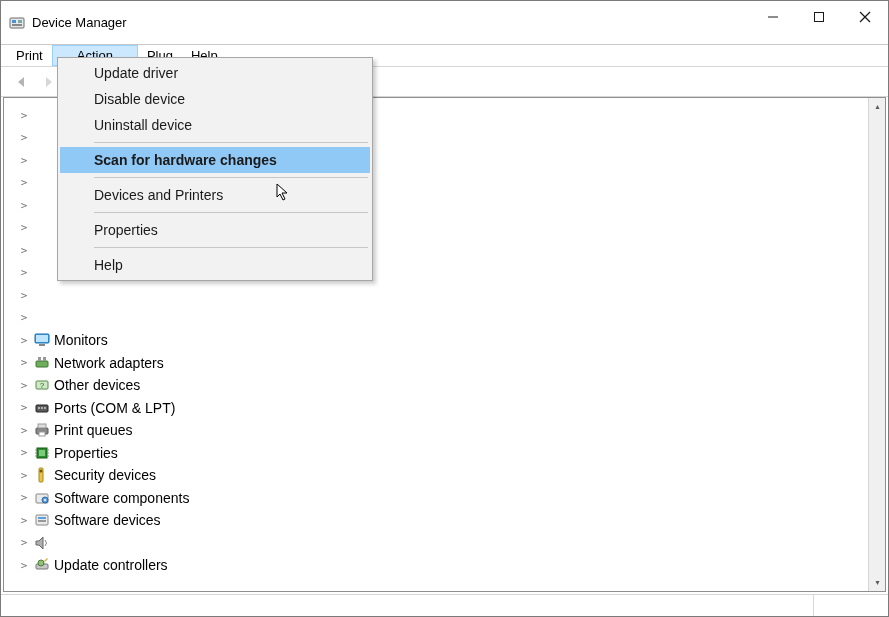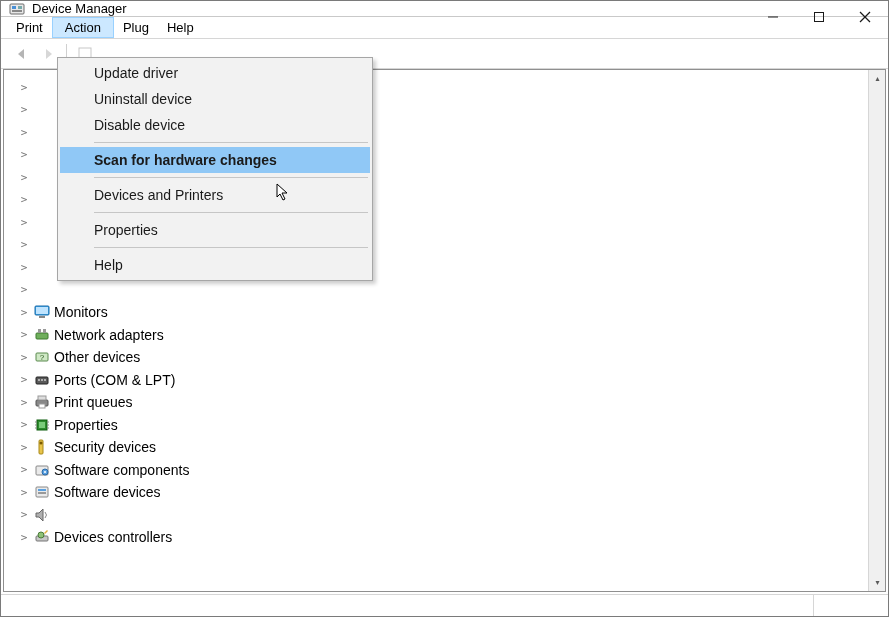--- a/index.html
+++ b/index.html
@@ -1,30 +1,30 @@
 <!DOCTYPE html>
 <html><head>
 <meta charset="utf-8">
 <style>
   * { box-sizing: border-box; margin: 0; padding: 0; }
   html, body { width: 889px; height: 617px; font-family: "Segoe UI", Tahoma, sans-serif; font-size: 13px; background: #fff; overflow: hidden; }
   .window { width: 889px; height: 617px; border: 1px solid #7a7a7a; background: #fff; display: flex; flex-direction: column; position: relative; }
   
   
-  .titlebar { height: 16px; display: flex; align-items: center; border-bottom: 1px solid #c9c9c9; }
+  .titlebar { height: 44px; display: flex; align-items: center; border-bottom: 1px solid #c9c9c9; }
   .titlebar-icon { width: 16px; height: 16px; margin-left: 8px; margin-right: 7px; }
   .titlebar-text { flex: 1; font-size: 13px; }
   .win-controls { display: flex; height: 100%; }
   .win-btn { width: 46px; height: 31px; display: flex; align-items: center; justify-content: center; }
   .win-btn svg { width: 12px; height: 12px; }
   
   
   .menubar { height: 22px; display: flex; align-items: stretch; padding-left: 6px; border-bottom: 1px solid #d6d6d6; }
   .menu-item { padding: 0 9px; display: flex; align-items: center; font-size: 13px; }
-  .menu-item.open { background: #cce8ff; border: 1px solid #99d1ff; padding: 0 12px; }
+  .menu-item.open { background: #cce8ff; border: 1px solid #99d1ff; padding: 0 24px; }
   
   
   .toolbar { height: 30px; border-bottom: 1px solid #d6d6d6; display: flex; align-items: center; padding-left: 10px; gap: 4px; }
   .tb-btn { width: 22px; height: 22px; display: flex; align-items: center; justify-content: center; opacity: 0.55; }
   .tb-sep { width: 1px; height: 20px; background: #d0d0d0; margin: 0 3px; }
   
   
   .content { flex: 1; position: relative; border: 1px solid #8f8f8f; margin: 0 2px 2px 2px; padding: 6px 2px 2px 14px; overflow: hidden; }
   .scrollbar { position: absolute; right: 0; top: 0; bottom: 0; width: 17px; background: #f0f0f0; border-left: 1px solid #d6d6d6; }
   .scroll-arrow { position: absolute; width: 17px; height: 17px; display: flex; align-items: center; justify-content: center; font-size: 8px; color: #5a5a5a; }
@@ -253,37 +253,37 @@
               <path d="M11 5 Q14 8 11 11" fill="none" stroke="#888"></path>
             </svg></span>
         </li>
         <li class="tree-row">
           <span class="expander">&gt;</span>
           <span class="dev-icon"><svg viewBox="0 0 16 16" width="16" height="16">
               <rect x="2" y="7" width="12" height="5" rx="1" fill="#c8c8c8" stroke="#777"></rect>
               <circle cx="7" cy="6" r="3" fill="#8fc276" stroke="#4a7a3a"></circle>
               <path d="M10 4 L13 1 L14 2 L11 5 Z" fill="#e0b040"></path>
             </svg></span>
-          <span>Devices controllers</span>
+          <span>Update controllers</span>
         </li>
       </ul>
     <div class="scrollbar">
       <div class="scroll-arrow up">▴</div>
       <div class="scroll-arrow down">▾</div>
     </div>
   </div>
 
   <div class="statusbar">
     <span class="status-splitter"></span>
   </div>
 
   <div class="dropdown" id="dropdown">
       <div class="dd-item">Update driver</div>
+      <div class="dd-item">Disable device</div>
       <div class="dd-item">Uninstall device</div>
-      <div class="dd-item">Disable device</div>
       <div class="dd-sep"></div>
       <div class="dd-item highlight">Scan for hardware changes</div>
       <div class="dd-sep"></div>
       <div class="dd-item">Devices and Printers</div>
       <div class="dd-sep"></div>
       <div class="dd-item">Properties</div>
       <div class="dd-sep"></div>
       <div class="dd-item">Help</div>
     </div>
 

